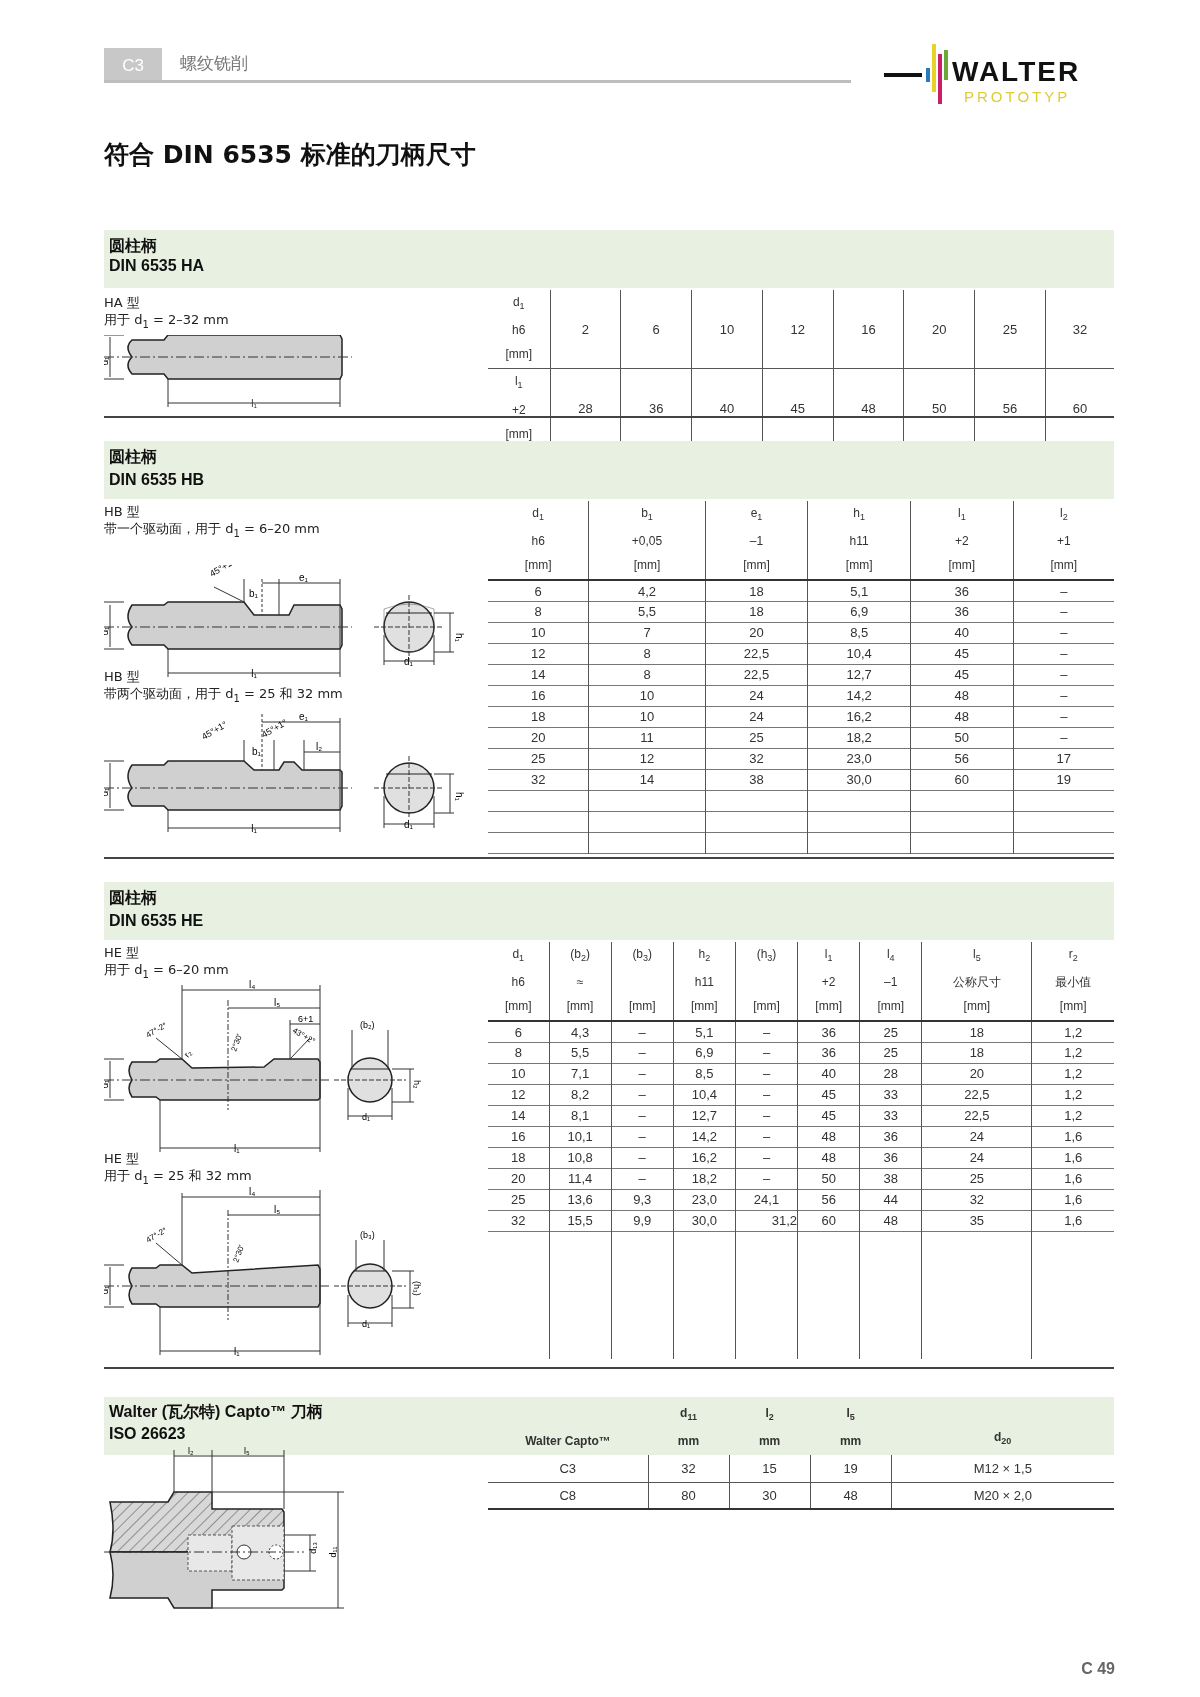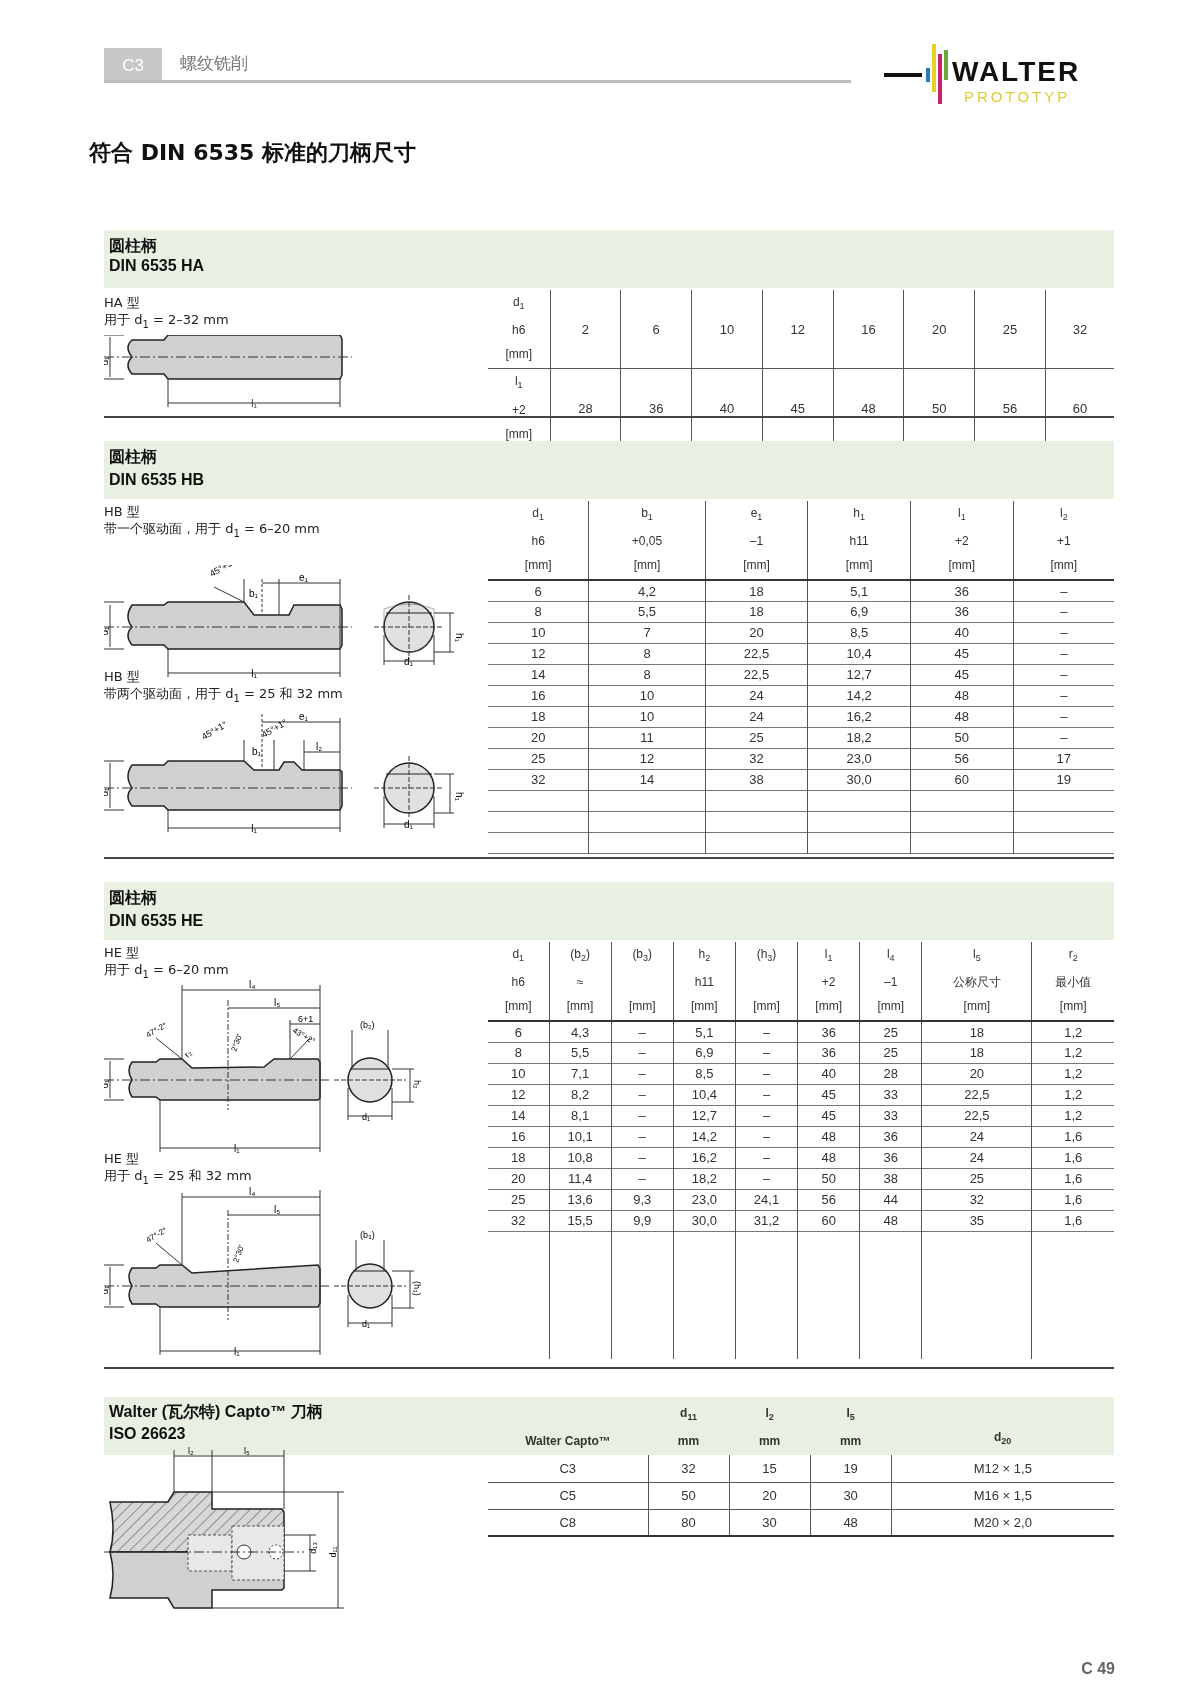--- a/index.html
+++ b/index.html
@@ -3,21 +3,21 @@
 <meta charset="utf-8">
 <style>
   * { box-sizing: border-box; margin: 0; padding: 0; }
   body { width: 1200px; height: 1697px; background: #ffffff; font-family: "DejaVu Sans", sans-serif; color: #222; position: relative; overflow: hidden; }
   .abs { position: absolute; }
   
   .chap-box { left: 104px; top: 48px; width: 58px; height: 35px; background: #c8c8c8; color: #fff; font-family: "Liberation Sans", sans-serif; font-size: 17px; line-height: 35px; text-align: center; }
   .chap-title { left: 180px; top: 52px; font-size: 17px; color: #777; }
   .chap-rule { left: 104px; top: 80px; width: 747px; height: 3px; background: #bdbdbd; }
   .logo { left: 884px; top: 42px; width: 230px; height: 66px; }
-  .page-title { left: 89px; top: 138px; font-size: 22px; font-weight: bold; color: #111; }
+  .page-title { left: 104px; top: 138px; font-size: 25px; font-weight: bold; color: #111; }
   
   .band { left: 104px; width: 1010px; background: #e8f1e1; }
   .band .t1 { position: absolute; left: 5px; font-size: 16px; font-weight: bold; color: #111; }
   .band .t2 { position: absolute; left: 5px; font-size: 16px; font-weight: bold; color: #111; font-family: "Liberation Sans", sans-serif; }
   .type-label { font-size: 13px; color: #222; line-height: 17px; }
   .type-label sub { font-size: 10px; }
   
   table.dt { border-collapse: collapse; position: absolute; font-family: "Liberation Sans", sans-serif; font-size: 13px; color: #333; }
   table.dt td, table.dt th { text-align: center; font-weight: normal; }
   table.dt th { font-size: 12px; line-height: 24px; color: #333; vertical-align: bottom; padding-bottom: 2px; }
@@ -515,21 +515,21 @@
         <td style="border-right: 1px solid rgb(85, 85, 85);">56</td>
         <td style="border-right: 1px solid rgb(85, 85, 85);">44</td>
         <td style="border-right: 1px solid rgb(85, 85, 85);">32</td>
         <td>1,6</td>
       </tr>
       <tr style="height: 21px; border-bottom: 1px solid rgb(119, 119, 119);">
         <td style="border-right: 1px solid rgb(85, 85, 85);">32</td>
         <td style="border-right: 1px solid rgb(85, 85, 85);">15,5</td>
         <td style="border-right: 1px solid rgb(85, 85, 85);">9,9</td>
         <td style="border-right: 1px solid rgb(85, 85, 85);">30,0</td>
-        <td style="border-right: 1px solid rgb(85, 85, 85);">31,2</td>
+        <td style="border-right: 1px solid rgb(85, 85, 85); text-align: right;">31,2</td>
         <td style="border-right: 1px solid rgb(85, 85, 85);">60</td>
         <td style="border-right: 1px solid rgb(85, 85, 85);">48</td>
         <td style="border-right: 1px solid rgb(85, 85, 85);">35</td>
         <td>1,6</td>
       </tr>
       <tr style="height: 128px;">
         <td style="border-right: 1px solid rgb(85, 85, 85);"></td>
         <td style="border-right: 1px solid rgb(85, 85, 85);"></td>
         <td style="border-right: 1px solid rgb(85, 85, 85);"></td>
         <td style="border-right: 1px solid rgb(85, 85, 85);"></td>
@@ -557,27 +557,20 @@
       <th style="font-weight:bold;"><span>d</span><sub>20</sub></th>
     </tr>
   </thead>
   <tbody id="capto-body">
       <tr style="height: 27px; border-bottom: 1px solid rgb(85, 85, 85);">
         <td style="border-right: 1px solid rgb(85, 85, 85);">C3</td>
         <td style="border-right: 1px solid rgb(85, 85, 85);">32</td>
         <td style="border-right: 1px solid rgb(85, 85, 85);">15</td>
         <td style="border-right: 1px solid rgb(85, 85, 85);">19</td>
         <td>M12 × 1,5</td>
-      </tr>
-      <tr style="height: 27px; border-bottom: 1px solid rgb(85, 85, 85);">
-        <td style="border-right: 1px solid rgb(85, 85, 85);">C5</td>
-        <td style="border-right: 1px solid rgb(85, 85, 85);">50</td>
-        <td style="border-right: 1px solid rgb(85, 85, 85);">20</td>
-        <td style="border-right: 1px solid rgb(85, 85, 85);">30</td>
-        <td>M16 × 1,5</td>
       </tr>
       <tr style="height: 27px; border-bottom: 2px solid rgb(51, 51, 51);">
         <td style="border-right: 1px solid rgb(85, 85, 85);">C8</td>
         <td style="border-right: 1px solid rgb(85, 85, 85);">80</td>
         <td style="border-right: 1px solid rgb(85, 85, 85);">30</td>
         <td style="border-right: 1px solid rgb(85, 85, 85);">48</td>
         <td>M20 × 2,0</td>
       </tr>
     </tbody>
 </table>

